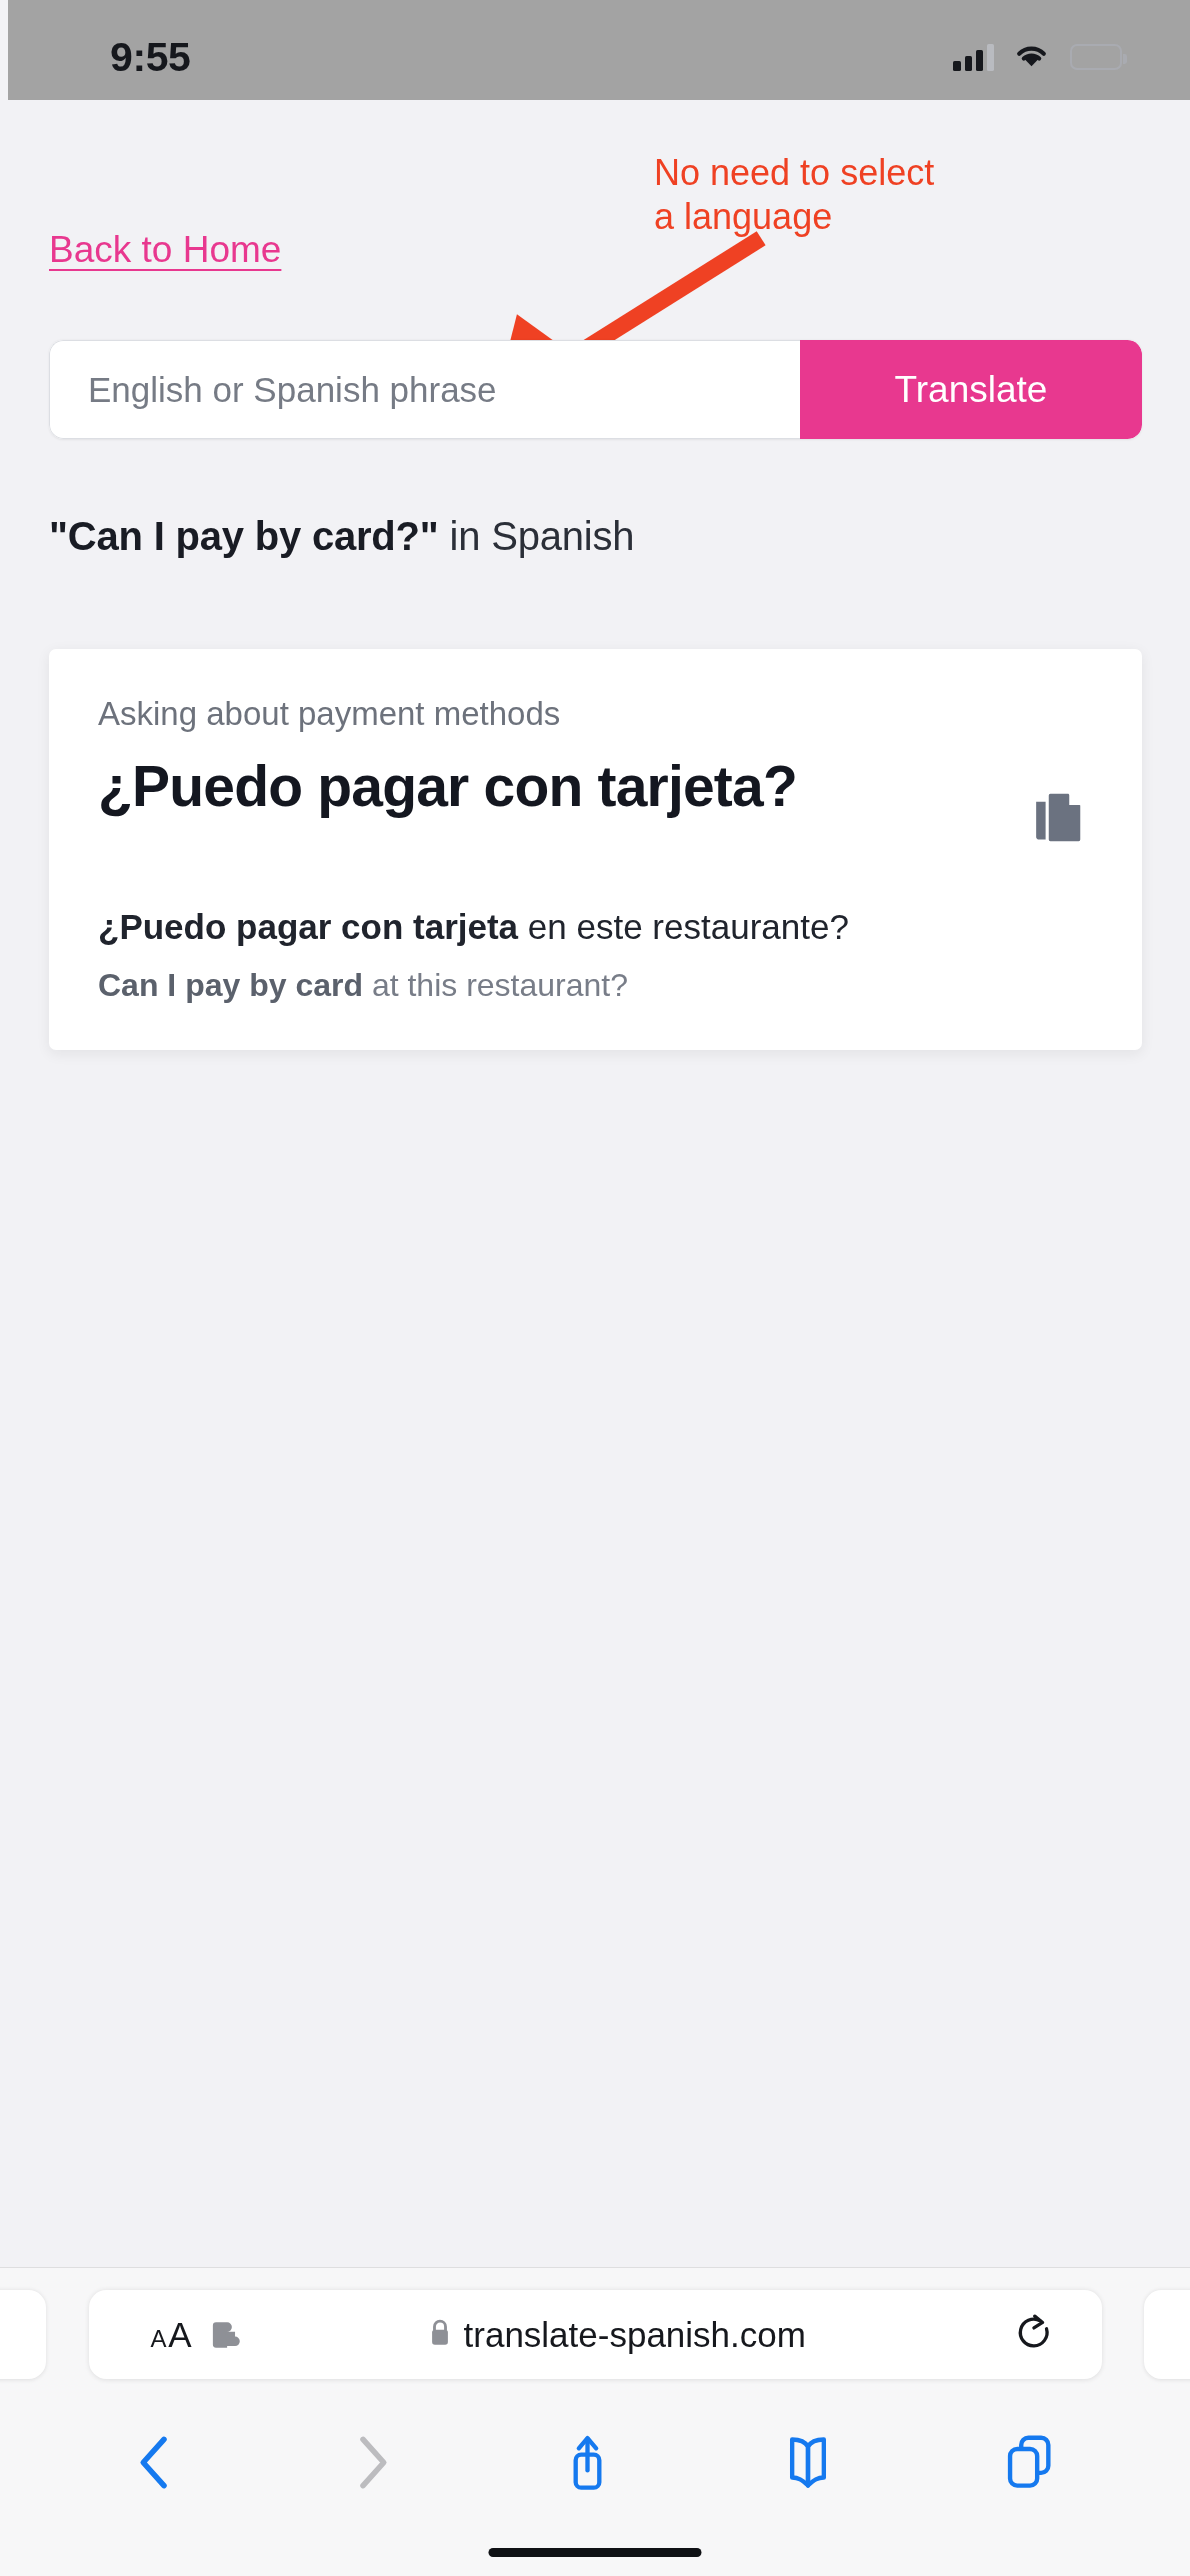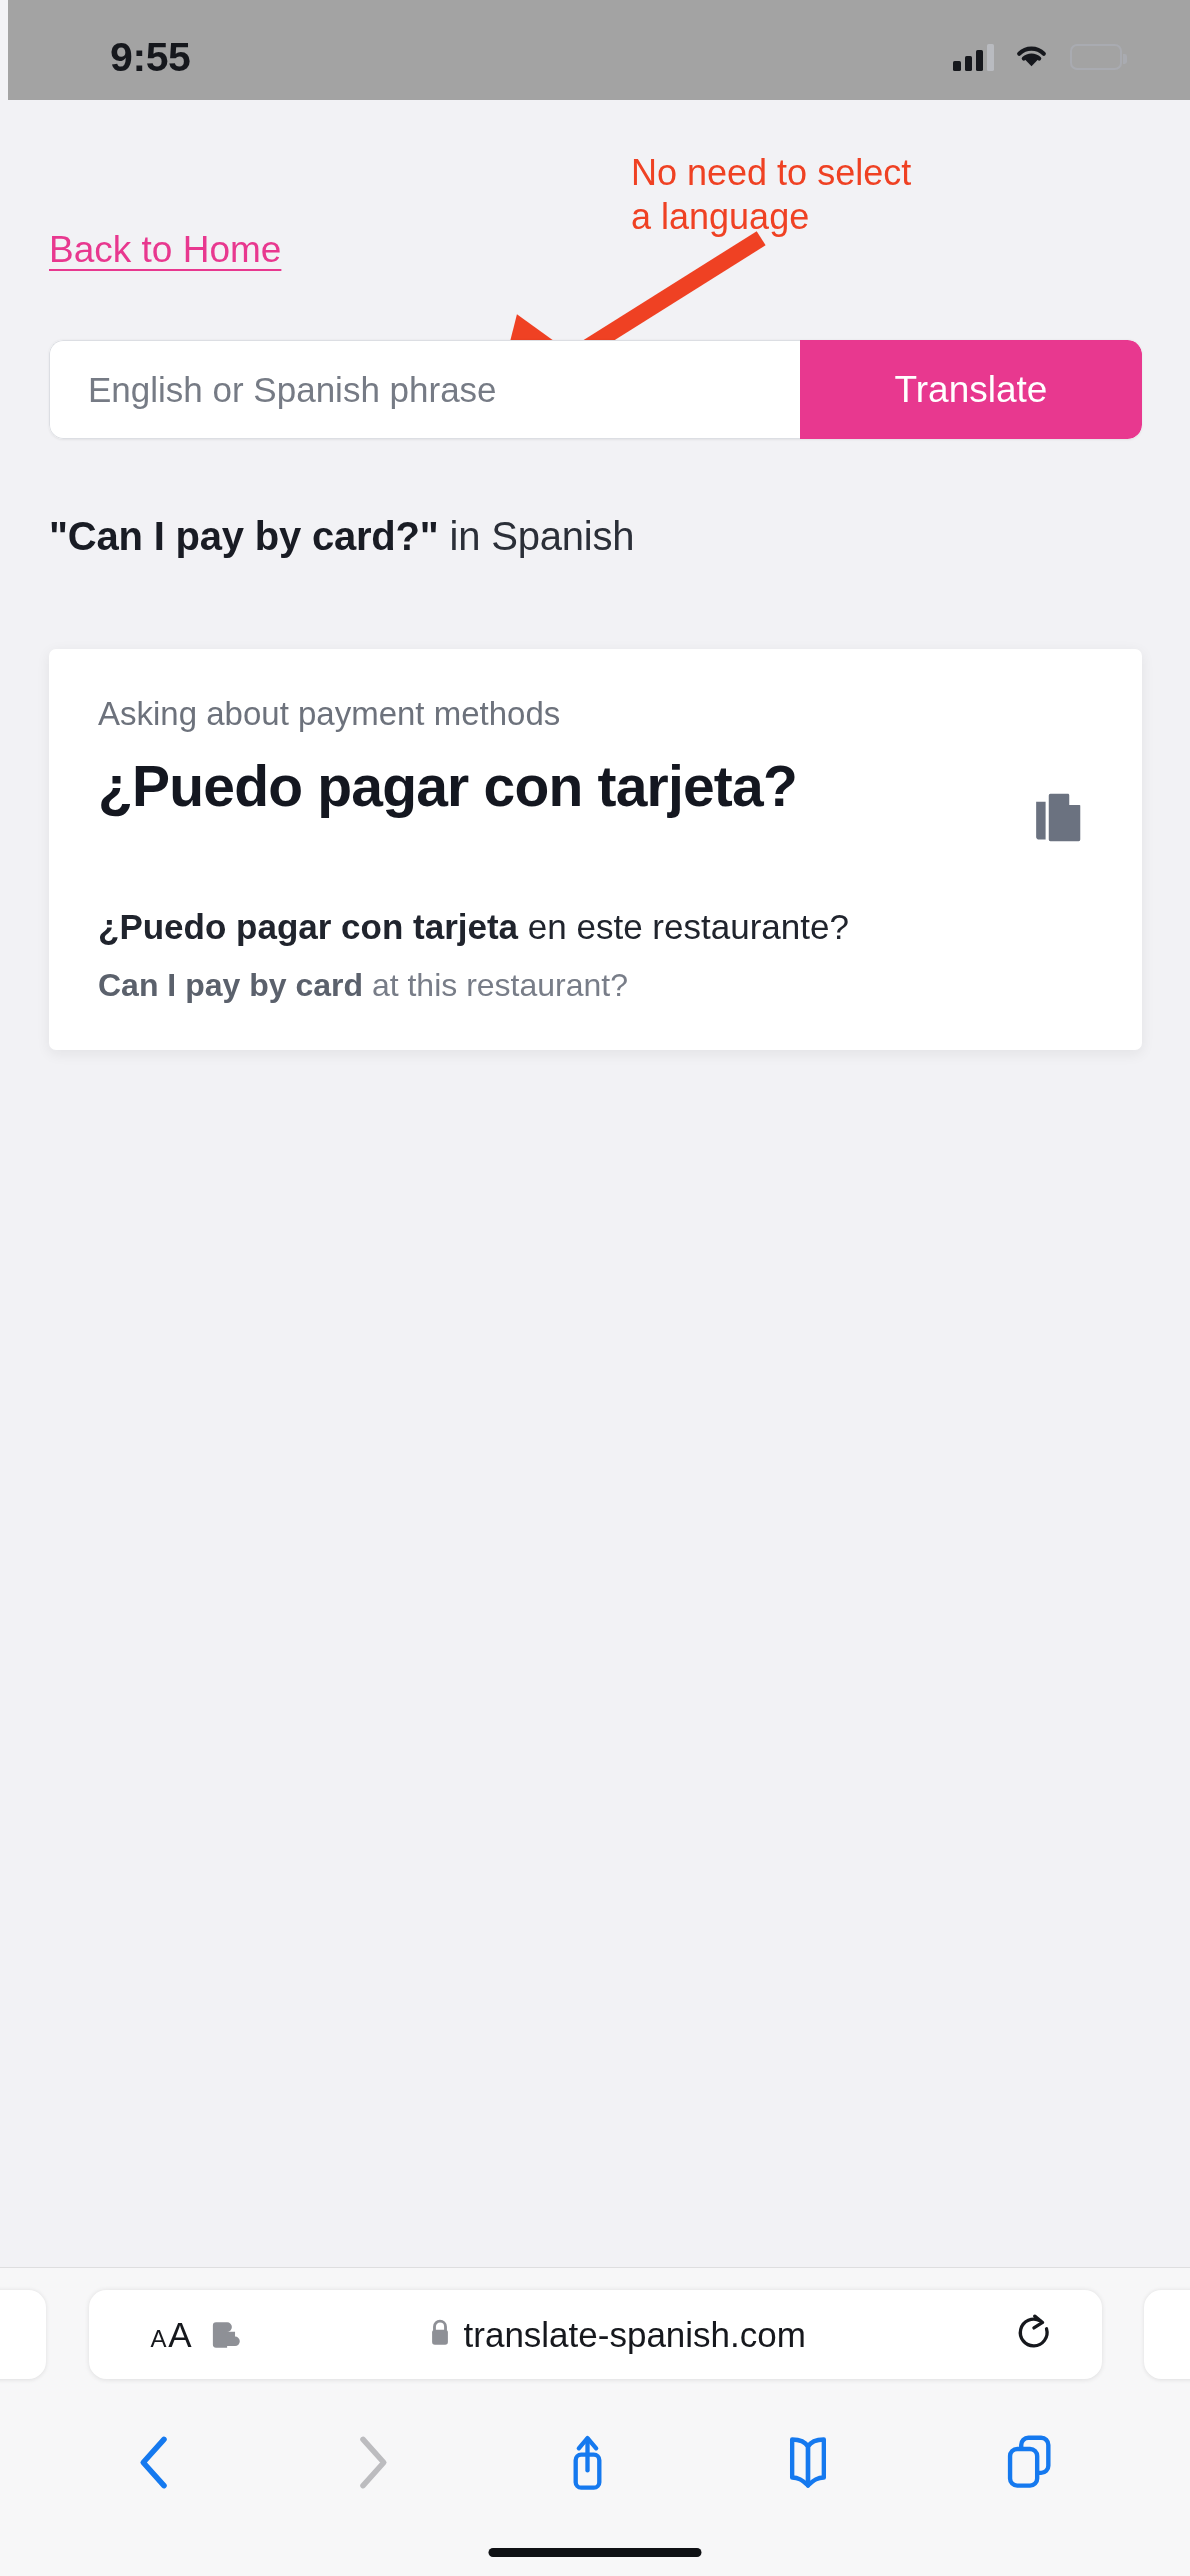--- a/index.html
+++ b/index.html
@@ -70,21 +70,21 @@
   .battery-fill {
     height: 100%;
     width: 100%;
     background: #fdc300;
     border-radius: 3.2px;
   }
 
   
   .annotation {
     position: absolute;
-    left: 631px;
+    left: 654px;
     top: 151px;
     width: 492px;
     font-size: 36px;
     line-height: 1.22;
     color: #ef4123;
     white-space: pre-line;
   }
   .arrow-svg {
     position: absolute;
     left: 444px;

